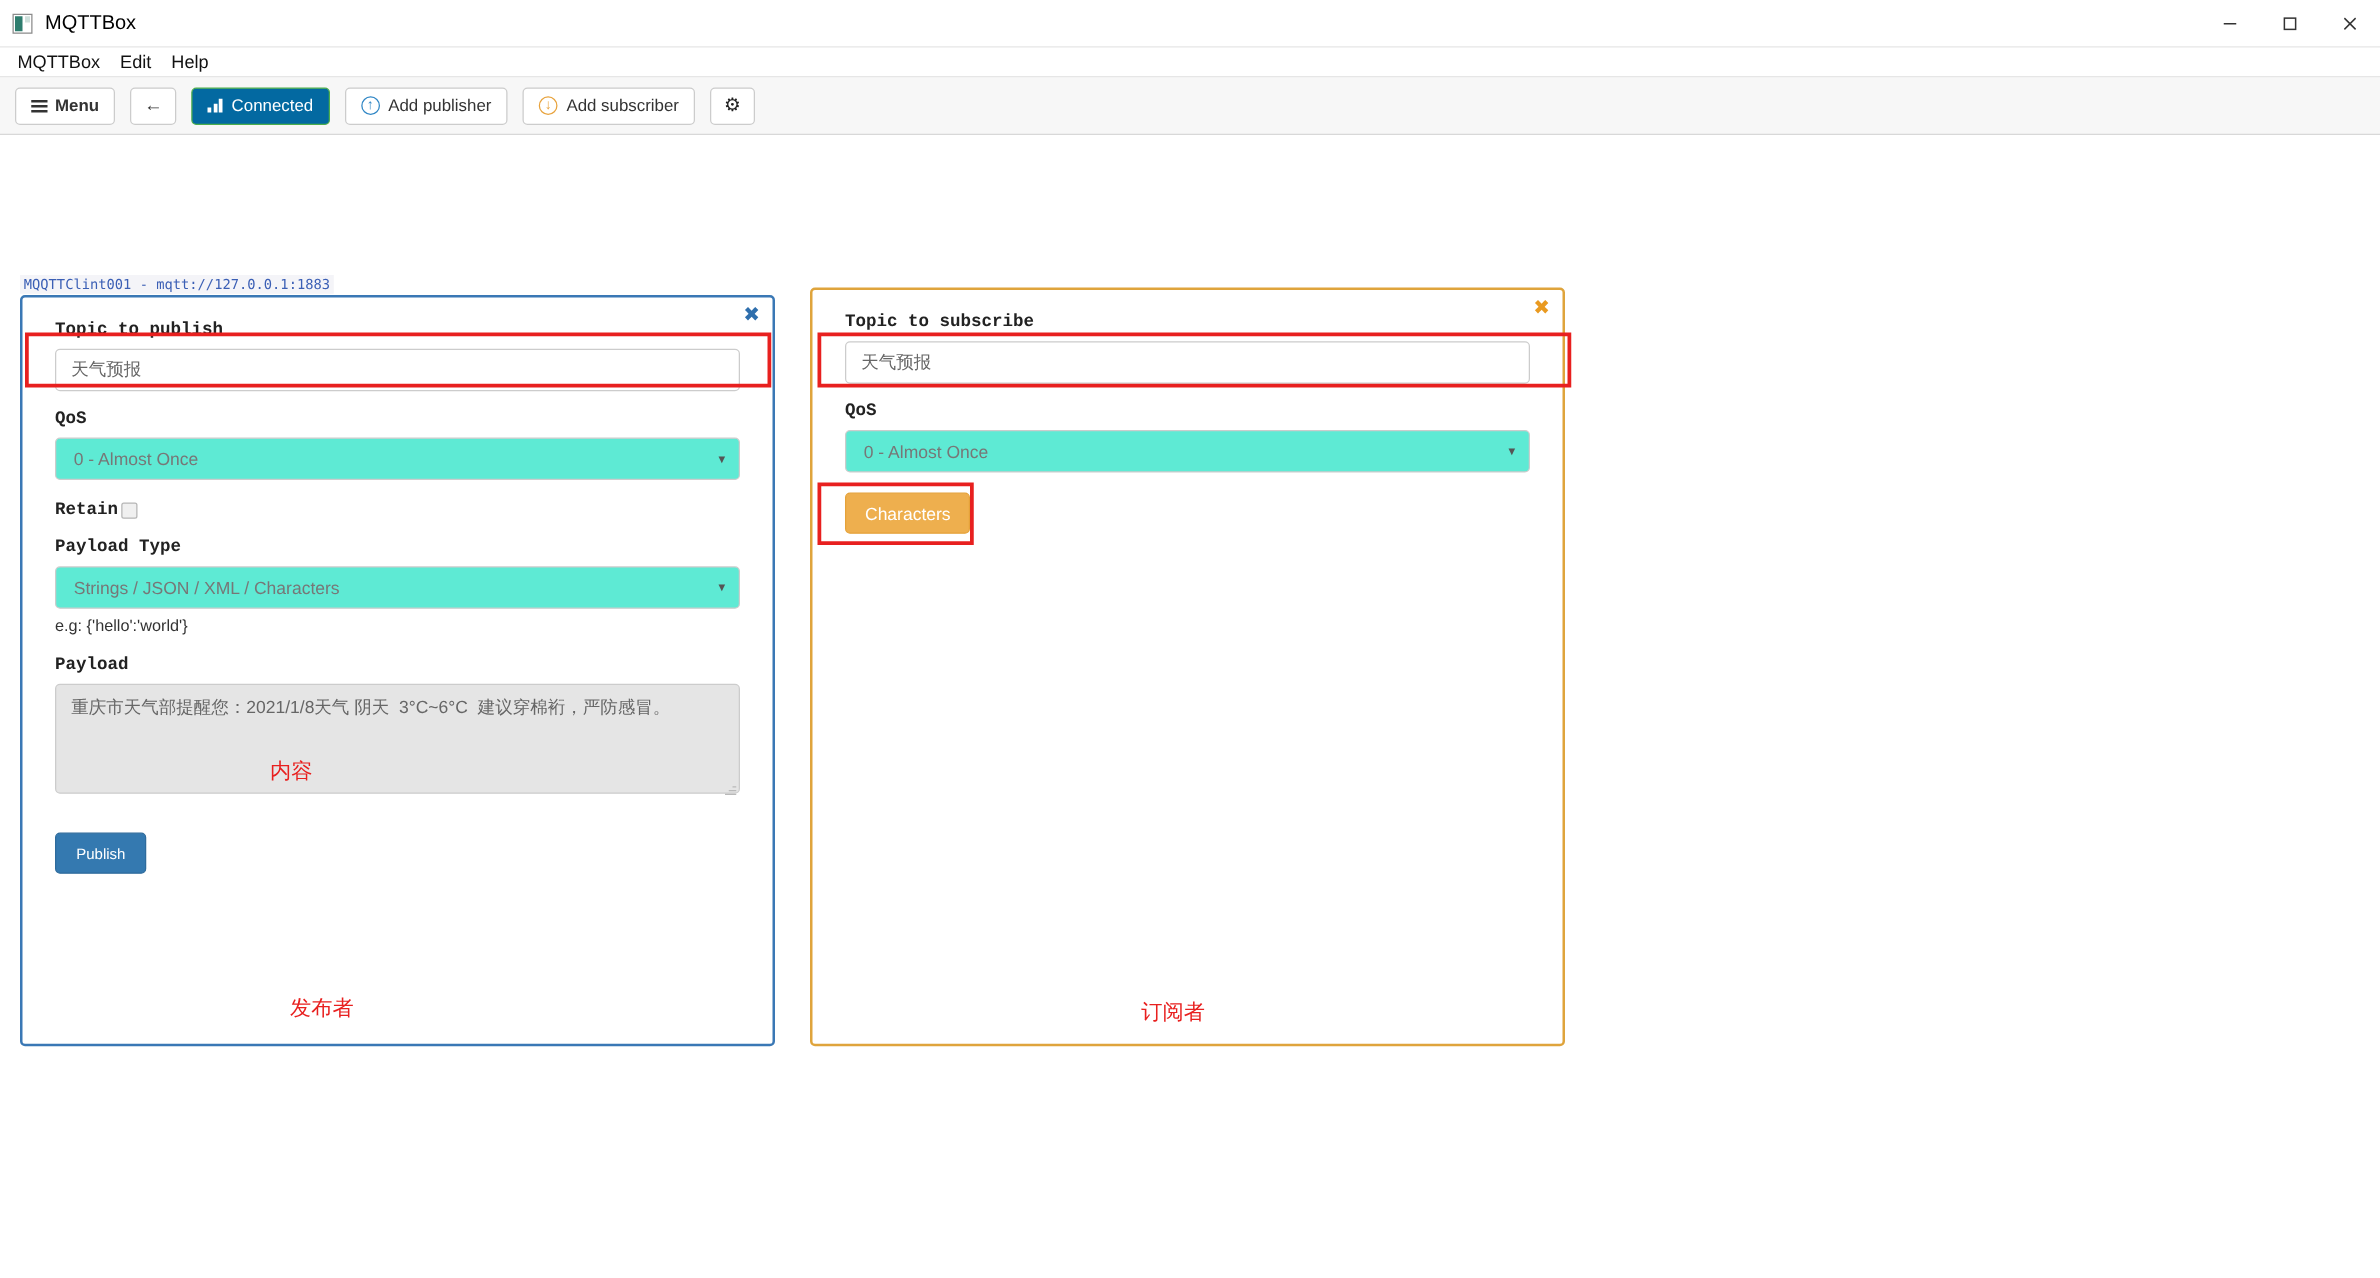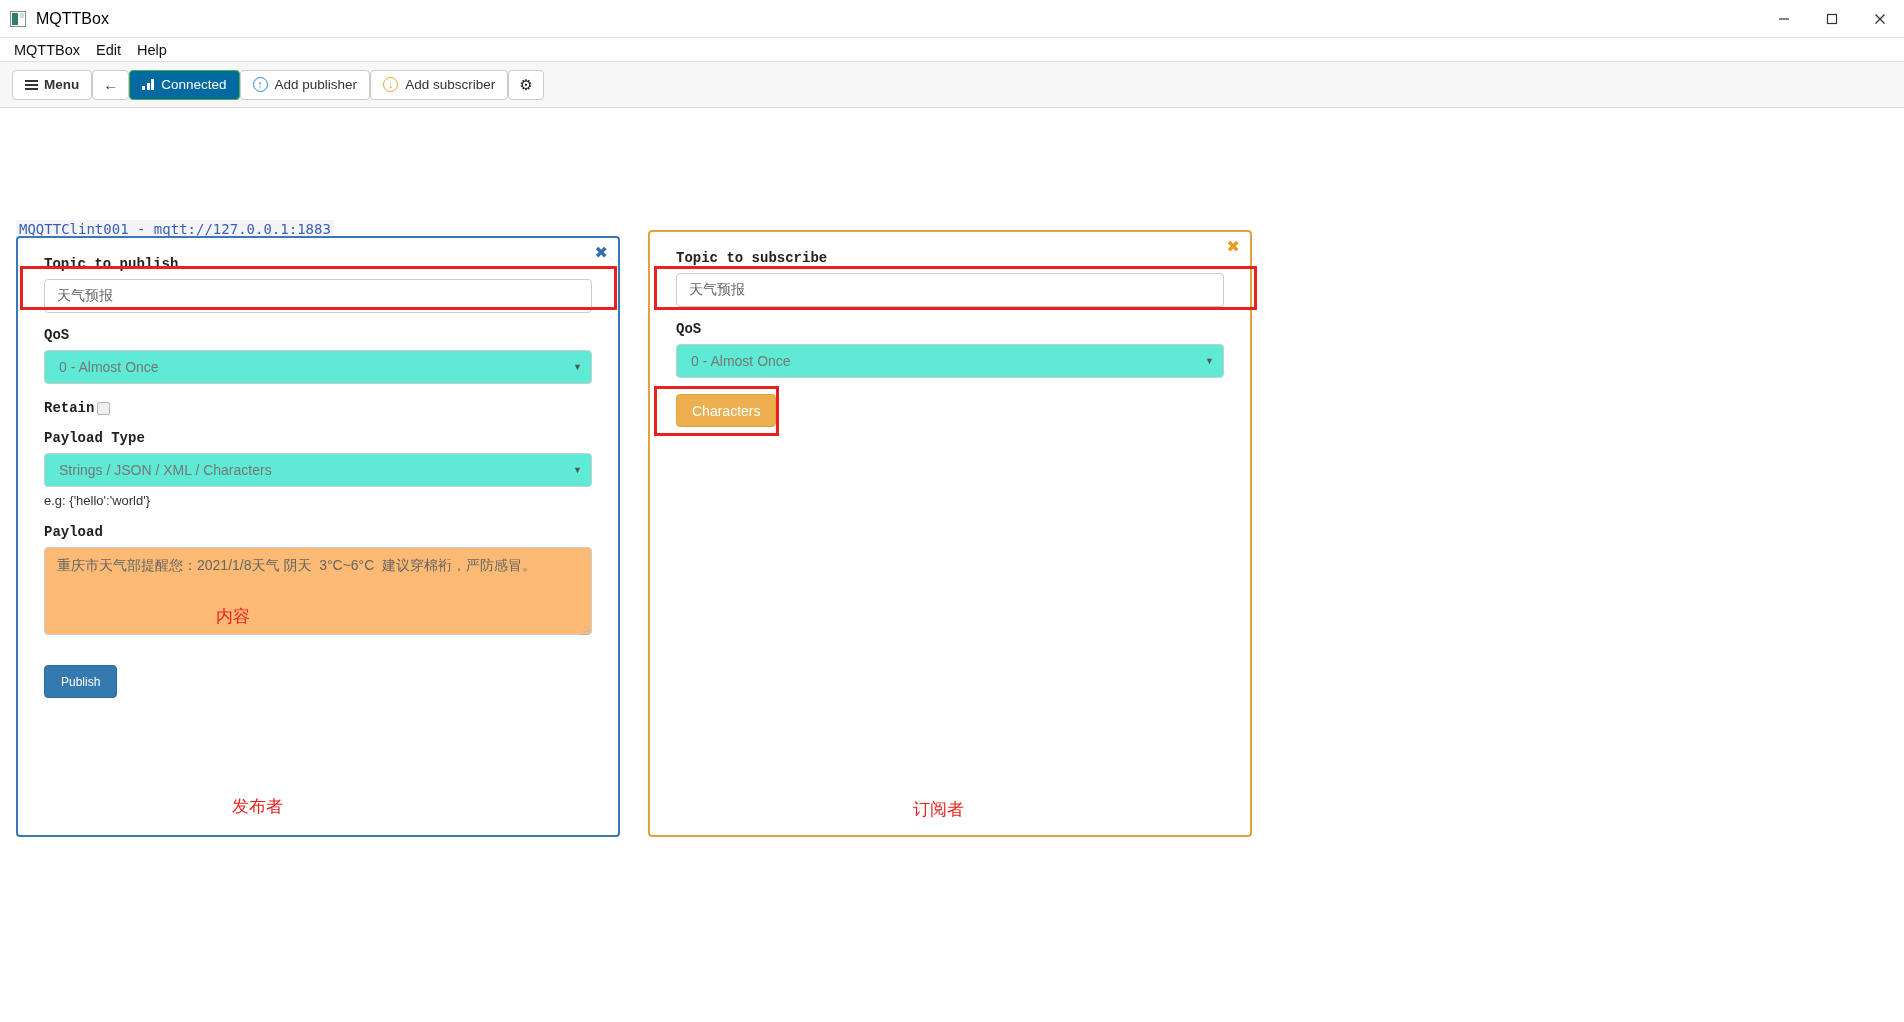--- a/index.html
+++ b/index.html
@@ -60,21 +60,21 @@
     padding: 2px 8px; cursor: default;
   }
 
   
   .toolbar {
     height: 46px;
     background: #f7f7f7;
     border-bottom: 1px solid #d8d8d8;
     display: flex; align-items: center;
     padding-left: 12px;
-    gap: 0;
+    gap: 12px;
   }
   .tb-btn {
     height: 30px;
     display: inline-flex; align-items: center; gap: 7px;
     background: #ffffff;
     border: 1px solid #cccccc;
     border-radius: 4px;
     padding: 0 12px;
     font-size: 13.5px;
     color: #333;
@@ -115,21 +115,21 @@
   }
   .back-arrow { font-size: 15px; color: #333; line-height: 1; }
 
   
   .content { position: relative; padding: 0; background: #fff; }
 
   .client-label {
     position: absolute;
     left: 16px; top: 112px;
     font-family: "DejaVu Sans Mono", "Liberation Mono", monospace;
-    font-size: 14px;
+    font-size: 11px;
     color: #3b5fb5;
     background: #f4f4f8;
     padding: 1px 3px;
     white-space: nowrap;
   }
 
   .panel {
     position: absolute;
     background: #ffffff;
   }
@@ -207,21 +207,21 @@
   }
 
   .payload-area {
     width: 100%; height: 88px;
     border: 1px solid #cccccc;
     border-radius: 4px;
     padding: 9px 12px;
     font-size: 14px;
     color: #666;
     resize: none;
-    background: #fdba74;
+    background: #e5e5e5;
     font-family: "Liberation Sans", "DejaVu Sans", sans-serif;
     outline: none;
     overflow: hidden;
   }
   .payload-wrap { position: relative; }
   .payload-grip {
     position: absolute; right: 3px; bottom: 3px;
     width: 10px; height: 10px; pointer-events: none;
   }
   .payload-grip i {

